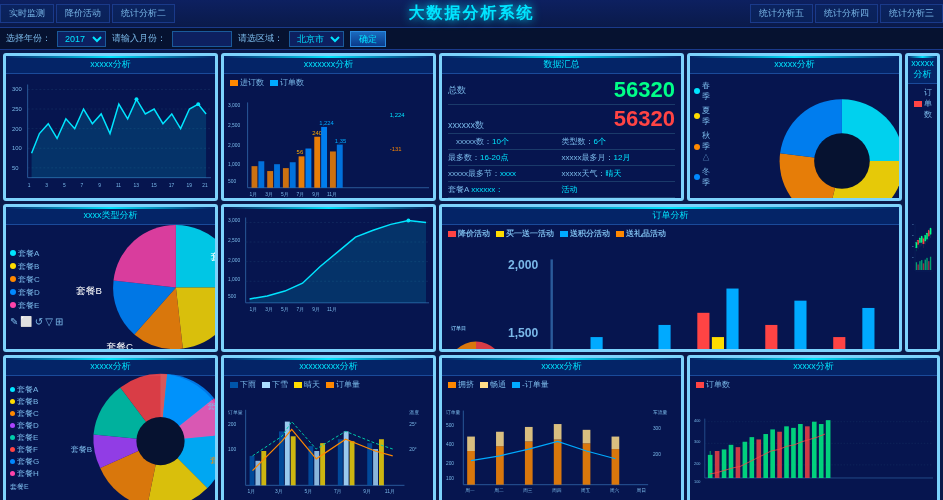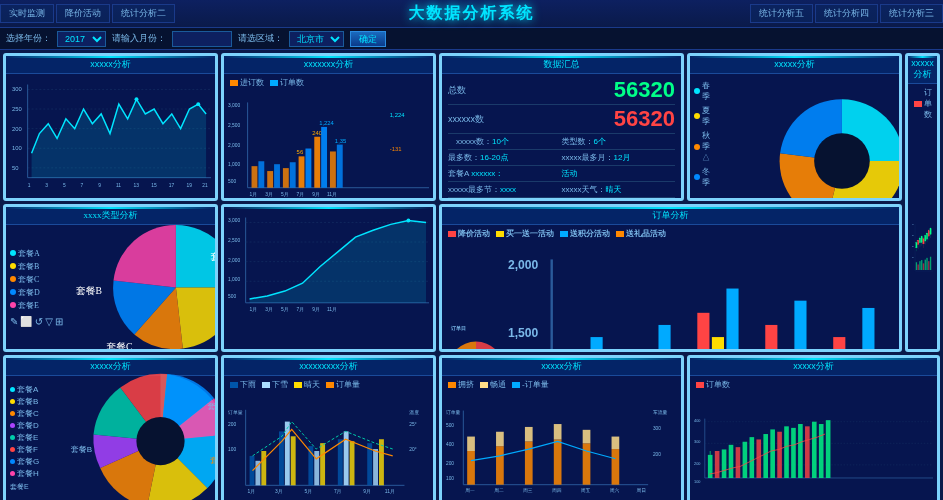--- a/index.html
+++ b/index.html
@@ -260,39 +260,39 @@
     </div>
   </div>
 
   <div class="panel data-summary" style="grid-column:3;grid-row:1;">
     <div class="panel-title">数据汇总</div>
     <div style="padding:2px 6px;">
       <div style="display:flex;justify-content:space-between;align-items:center;border-bottom:1px solid #1a3a6a;padding:1px 0;">
         <span style="color:#7ab8e8;font-size:9px;">总数</span>
         <span class="big-number">56320</span>
       </div>
-      <div style="display:flex;justify-content:space-between;align-items:center;border-bottom:1px solid #1a3a6a;padding:1px 0;">
+      <div style="display:flex;justify-content:space-between;align-items:flex-end;border-bottom:1px solid #1a3a6a;padding:1px 0;">
         <span style="color:#7ab8e8;font-size:9px;">xxxxxx数</span>
         <span class="big-number-red">56320</span>
       </div>
       <div style="display:grid;grid-template-columns:1fr 1fr;border-bottom:1px solid #1a3a6a;padding:2px 0;">
         <span style="color:#7ab8e8;font-size:8px;margin-left:8px;">xxxxx数：<span style="color:#00e5ff;">10个</span></span>
         <span style="color:#7ab8e8;font-size:8px;">类型数：<span style="color:#00e5ff;">6个</span></span>
       </div>
       <div style="display:grid;grid-template-columns:1fr 1fr;border-bottom:1px solid #1a3a6a;padding:2px 0;">
         <span style="color:#7ab8e8;font-size:8px;">最多数：<span style="color:#00e5ff;">16-20点</span></span>
         <span style="color:#7ab8e8;font-size:8px;">xxxxx最多月：<span style="color:#00e5ff;">12月</span></span>
       </div>
       <div style="display:grid;grid-template-columns:1fr 1fr;border-bottom:1px solid #1a3a6a;padding:2px 0;">
+        <span style="color:#7ab8e8;font-size:8px;">xxxxx最多节：<span style="color:#00e5ff;">xxxx</span></span>
+        <span style="color:#7ab8e8;font-size:8px;">xxxxx天气：<span style="color:#00e5ff;">晴天</span></span>
+      </div>
+      <div style="display:grid;grid-template-columns:1fr 1fr;border-bottom:1px solid #1a3a6a;padding:2px 0;">
         <span style="color:#7ab8e8;font-size:8px;">套餐A<span style="color:#00e5ff;">  xxxxxx：</span></span>
         <span style="color:#7ab8e8;font-size:8px;"><span style="color:#00e5ff;">活动</span></span>
-      </div>
-      <div style="display:grid;grid-template-columns:1fr 1fr;border-bottom:1px solid #1a3a6a;padding:2px 0;">
-        <span style="color:#7ab8e8;font-size:8px;">xxxxx最多节：<span style="color:#00e5ff;">xxxx</span></span>
-        <span style="color:#7ab8e8;font-size:8px;">xxxxx天气：<span style="color:#00e5ff;">晴天</span></span>
       </div>
       <div style="display:grid;grid-template-columns:1fr 1fr;border-bottom:1px solid #1a3a6a;padding:2px 0;">
         <span style="color:#7ab8e8;font-size:8px;">xxxxxx：<span style="color:#00e5ff;">交通畅通</span></span>
         <span style="color:#7ab8e8;font-size:8px;">xxxxx特殊时间：<span style="color:#00e5ff;">国庆节</span></span>
       </div>
 
     </div>
   </div>
 
   <div class="panel" style="grid-column:4;grid-row:1;">
@@ -331,21 +331,21 @@
             <circle cx="0" cy="0" r="18" fill="#061230"></circle>
           </g>
 
           <text x="112" y="30" fill="#7ab8e8" font-size="7">春季</text>
           <text x="112" y="75" fill="#7ab8e8" font-size="7">夏季</text>
         </svg>
       </div>
     </div>
   </div>
 
-  <div class="panel" style="grid-column:1;grid-row:2;font-family:Liberation Serif, serif;">
+  <div class="panel" style="grid-column:1;grid-row:2;">
     <div class="panel-title">xxxx类型分析</div>
     <div class="panel-content" style="display:flex;align-items:center;">
       <div style="display:flex;flex-direction:column;gap:2px;width:55px;flex-shrink:0;">
         <div class="legend-item">
             <div class="legend-dot" style="background:#00e5ff;"></div>
             <span>套餐A</span>
           </div>
         <div class="legend-item">
             <div class="legend-dot" style="background:#ffdd00;"></div>
             <span>套餐B</span>

